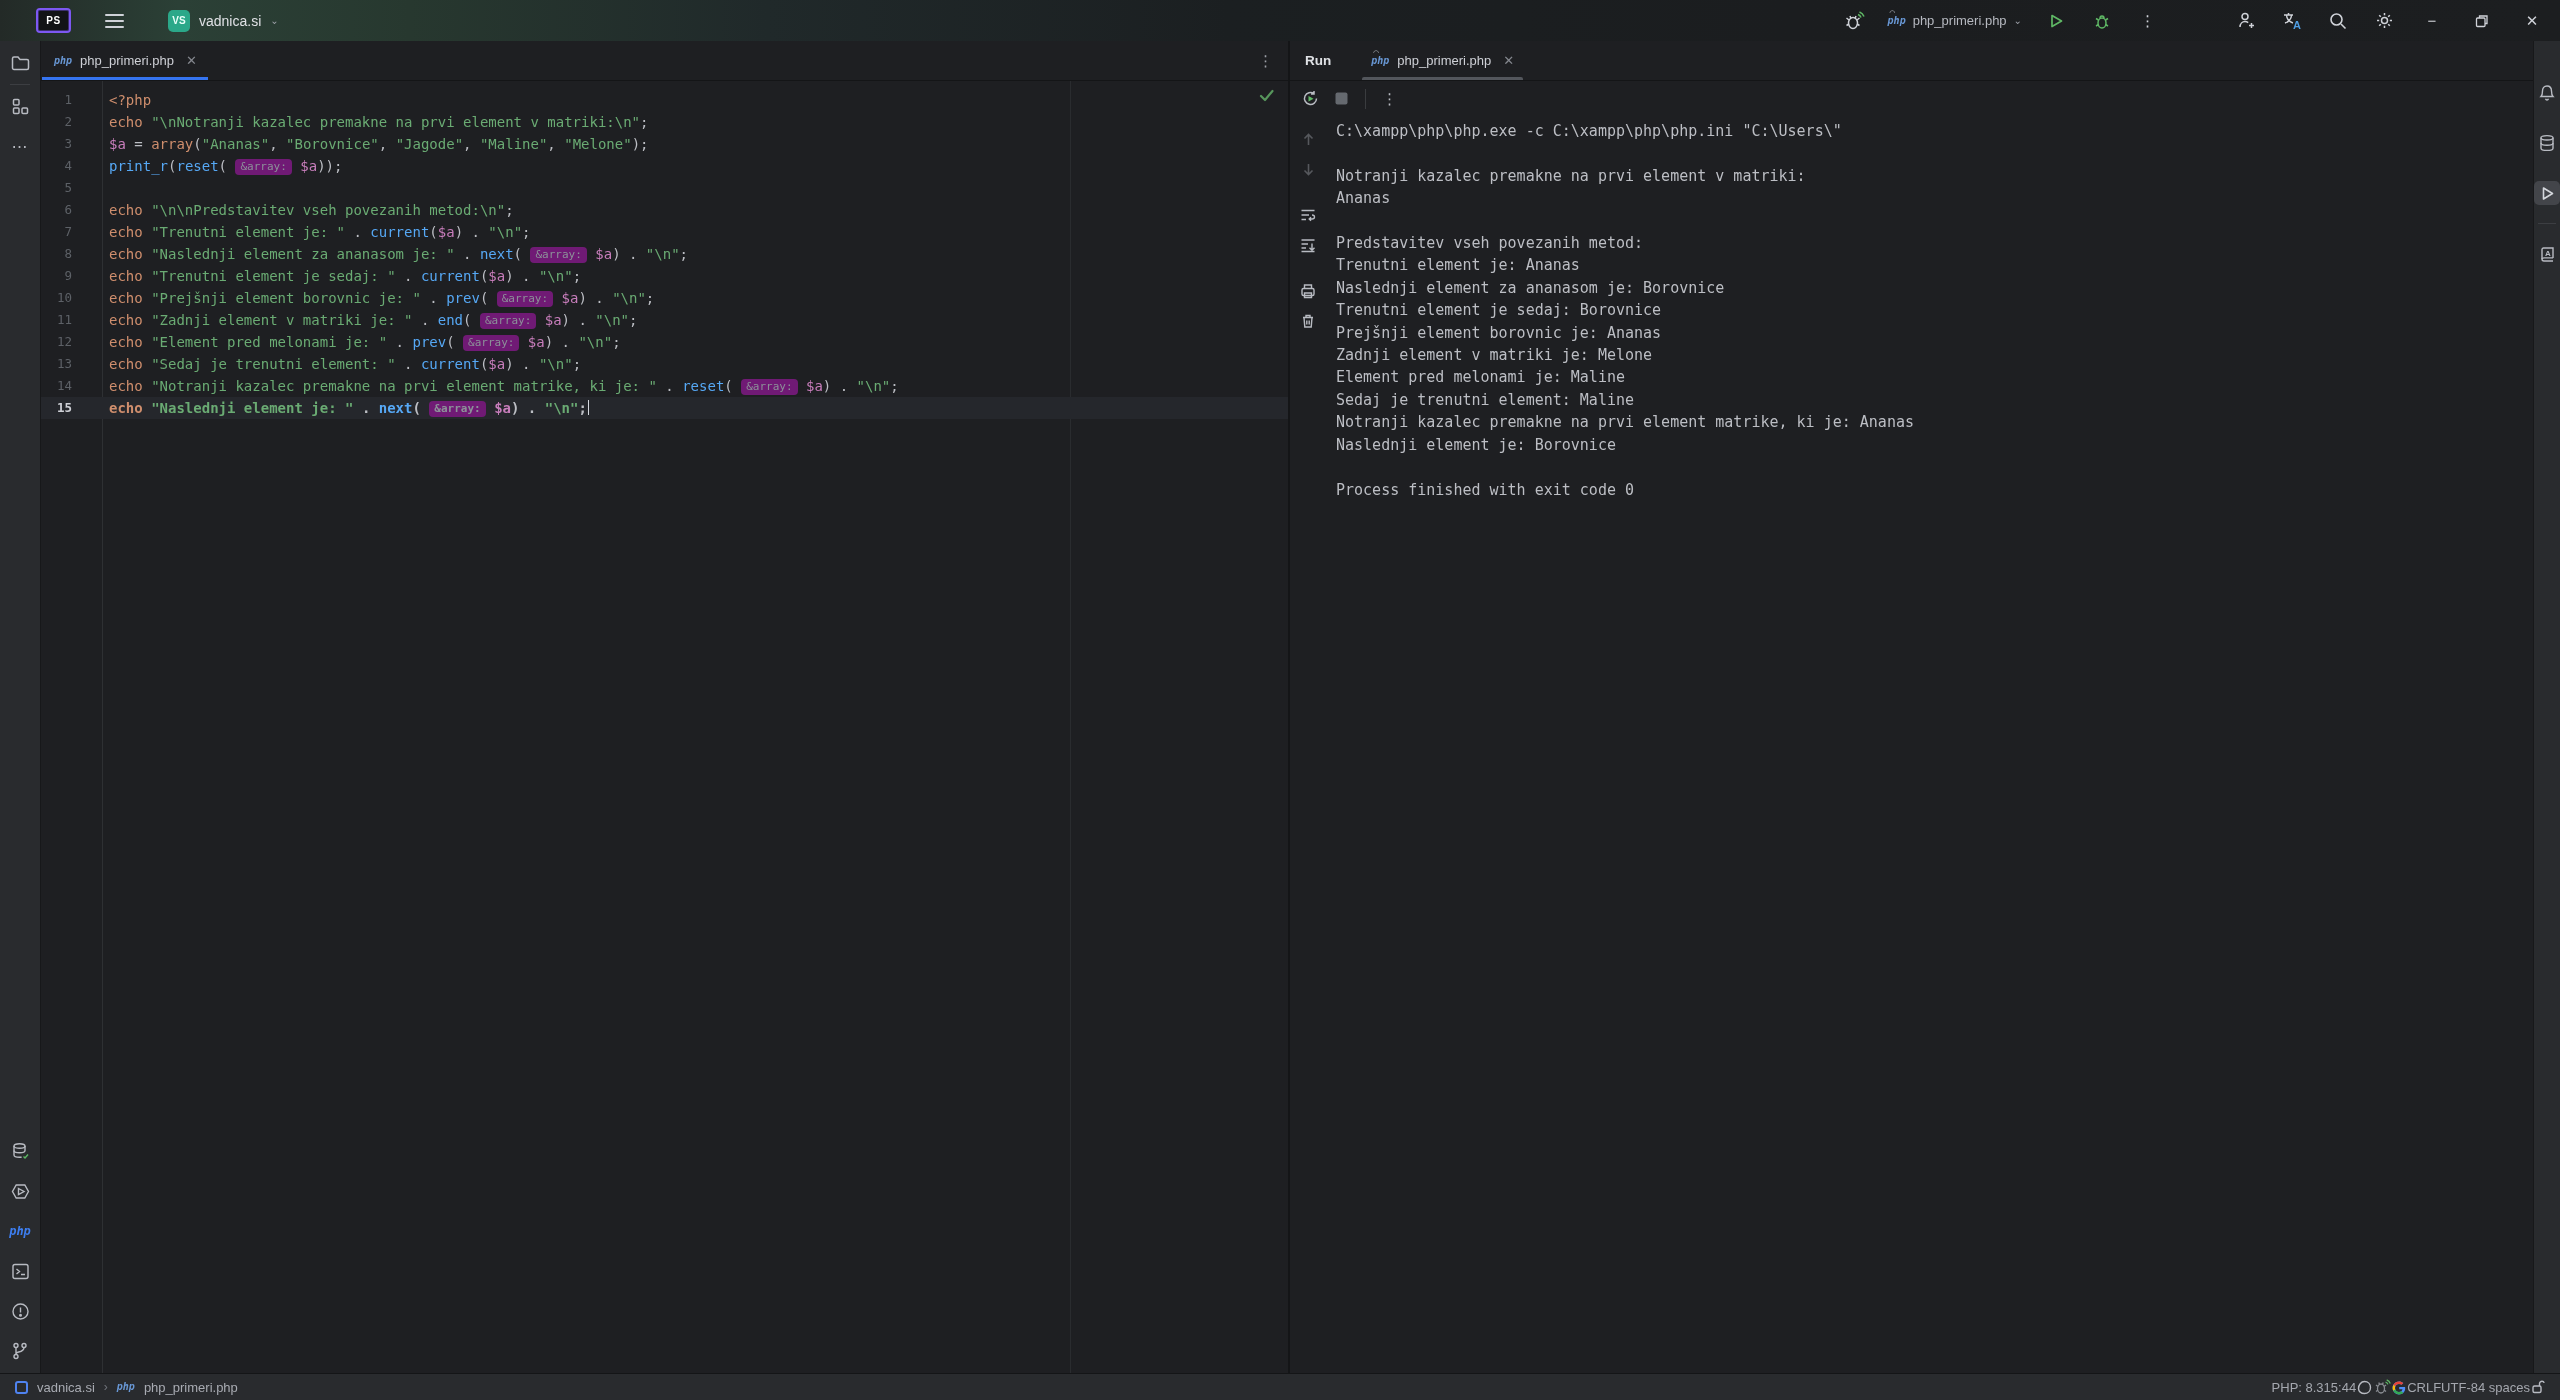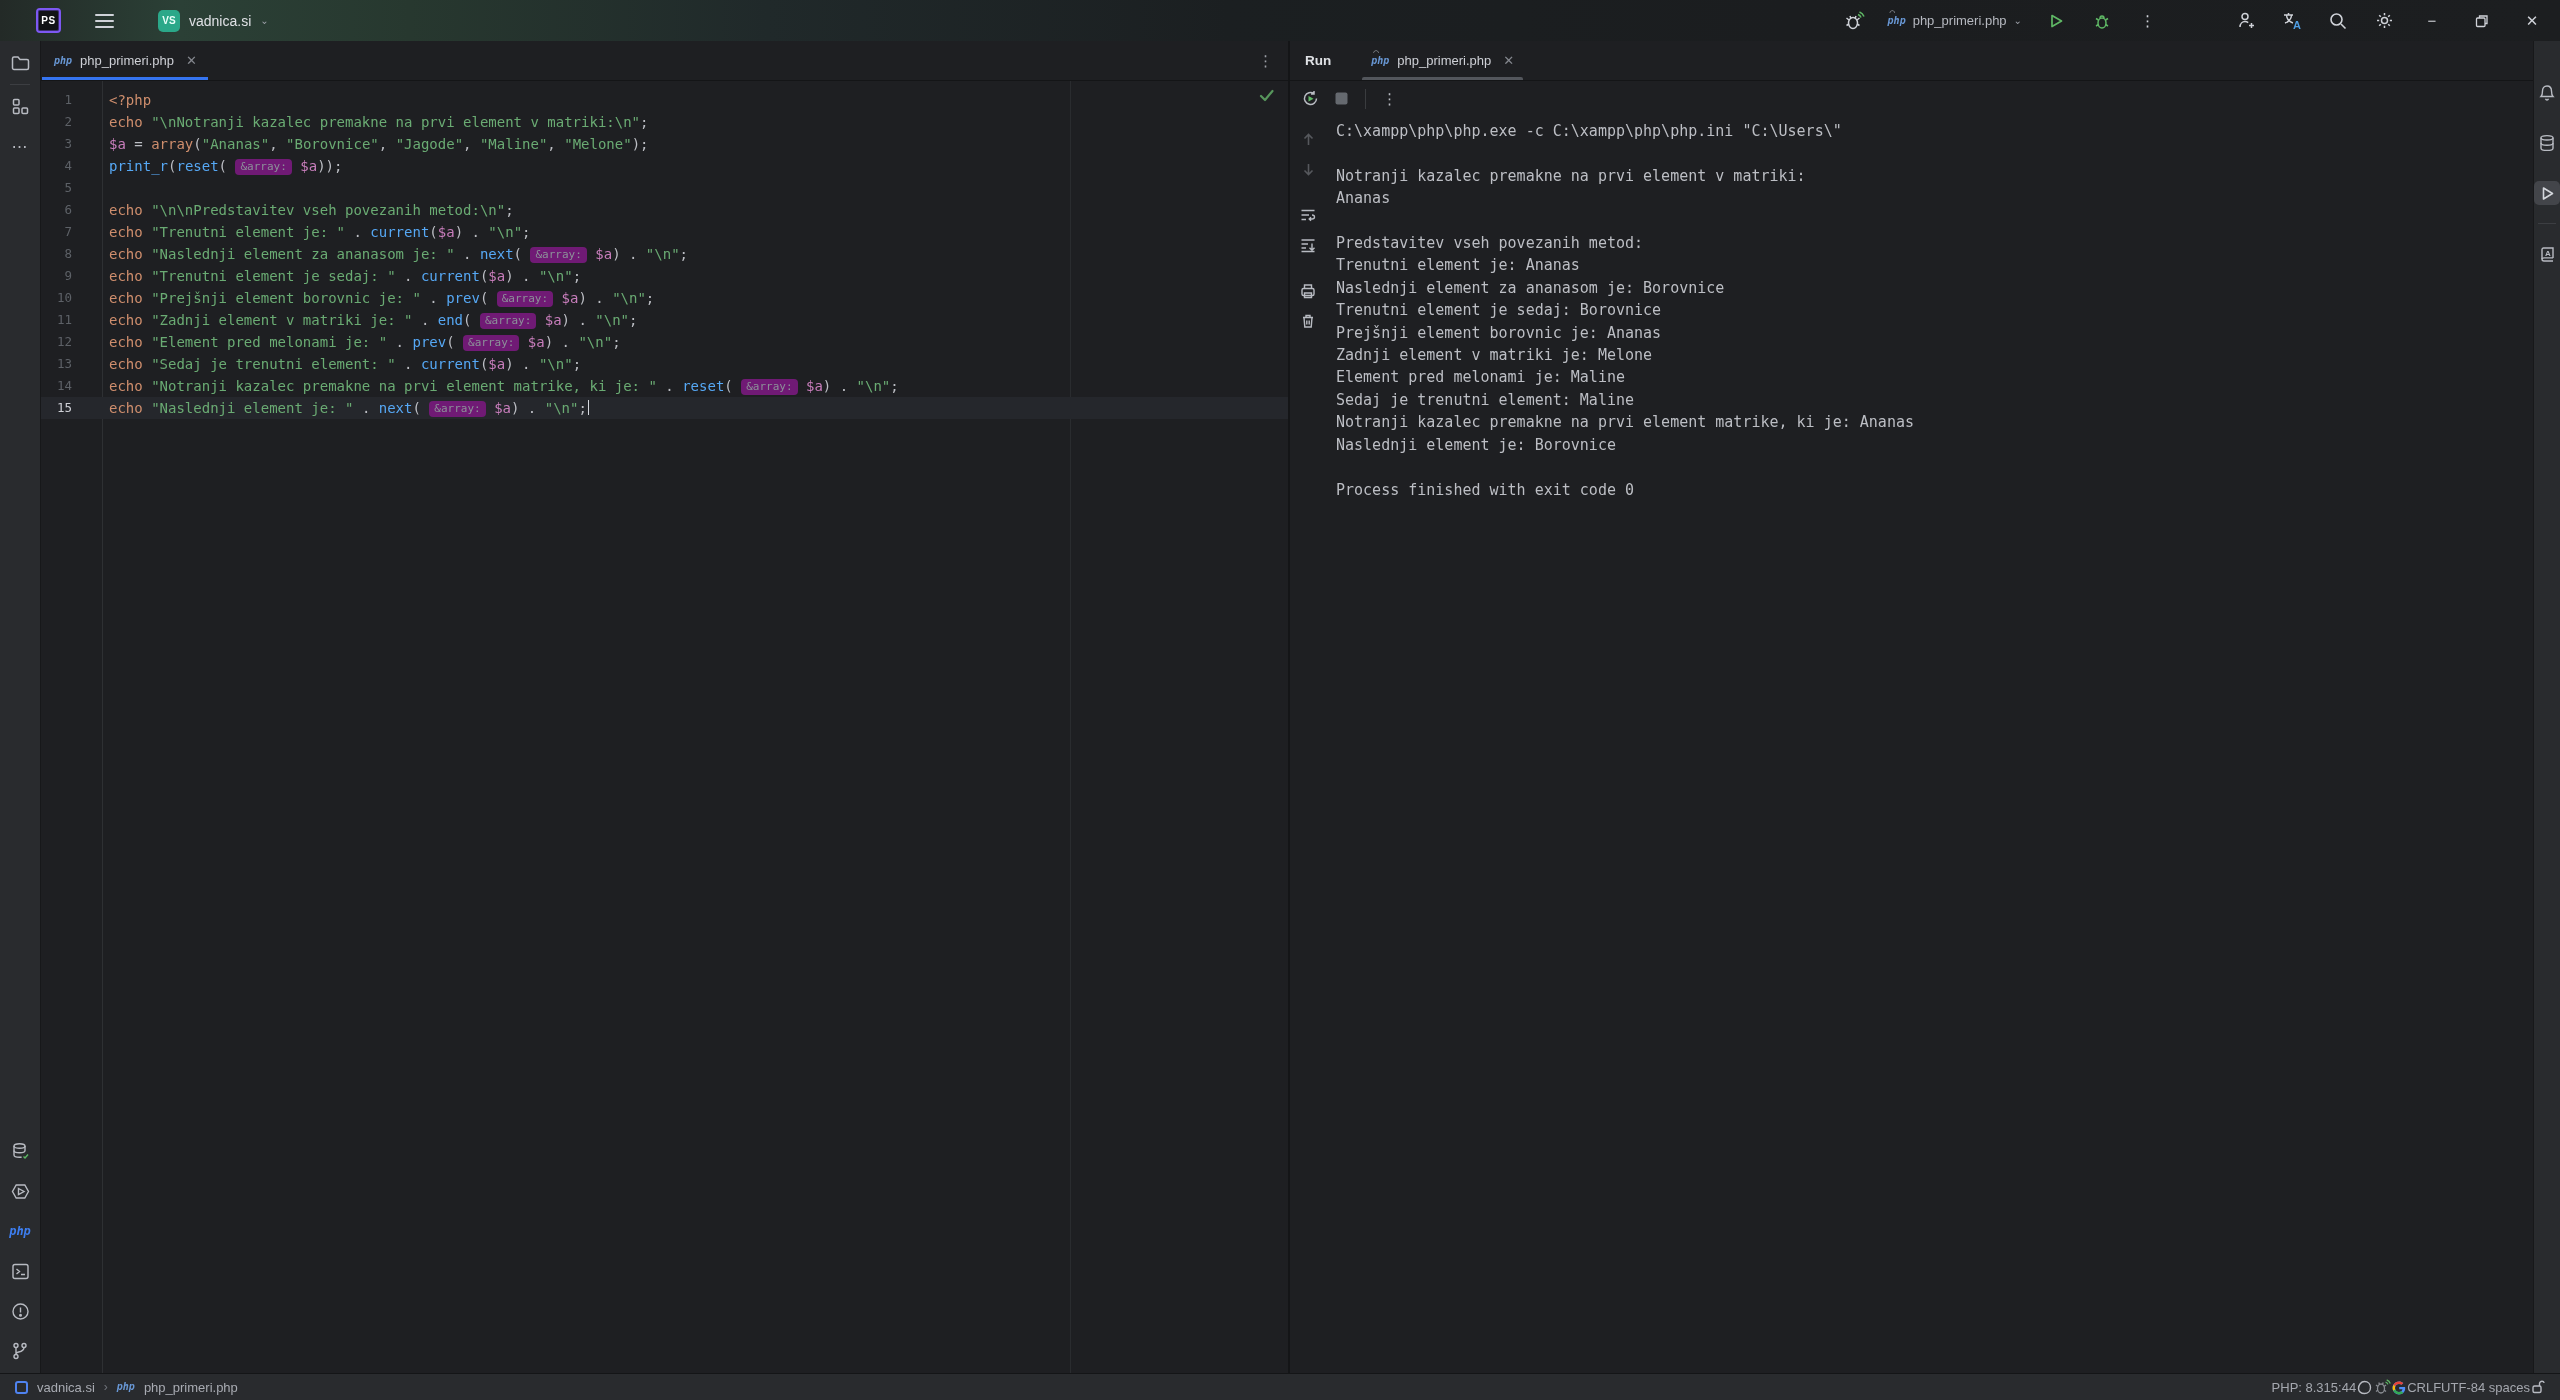--- a/index.html
+++ b/index.html
@@ -5,21 +5,21 @@
   * { margin:0; padding:0; box-sizing:border-box; }
   html,body { width:2560px; height:1400px; background:#1e1f22; overflow:hidden;
               font-family:"Liberation Sans", sans-serif; }
   .app { width:2560px; height:1400px; display:flex; flex-direction:column;
          color:#bcbec4; font-size:13px; }
 
   
   .titlebar { height:41px; flex:none; display:flex; align-items:center;
     background:linear-gradient(90deg,#232a27 0%, #2b4036 7%, #27382f 16%, #20292a 30%, #1b1f21 48%, #1b1d1f 70%, #1c1e20 100%);
     padding:0 14px 0 0; }
-  .ps-logo { width:25px; height:25px; margin-left:36px; border-radius:4px;
+  .ps-logo { width:35px; height:25px; margin-left:36px; border-radius:4px;
     border:2px solid #7d58f2; background:#121316; color:#fff; font-weight:bold;
     font-size:10px; display:flex; align-items:center; justify-content:center;
     letter-spacing:.5px; box-shadow:0 0 0 1px #3b2f6e inset; }
   .hamburger { margin-left:34px; display:flex; flex-direction:column; gap:4px; cursor:pointer; }
   .hamburger span { width:19px; height:2px; background:#cfd2d8; border-radius:1px; }
   .project-widget { margin-left:44px; display:flex; align-items:center; gap:9px; cursor:pointer; }
   .vs-badge { width:22px; height:22px; border-radius:5px; background:#2ba889; color:#eafff9;
     font-size:10px; font-weight:bold; display:flex; align-items:center; justify-content:center; }
   .project-name { color:#dfe1e5; font-size:14px; }
   .tb-right { margin-left:auto; display:flex; align-items:center; gap:22px; }
@@ -56,21 +56,21 @@
   .tclose { color:#85888f; font-size:13px; padding-left:4px; cursor:pointer; }
   .tab-kebab { margin-left:auto; margin-right:14px; color:#9da0a8; font-size:15px;
     letter-spacing:1px; cursor:pointer; }
 
   .editor-body { flex:1; position:relative; padding-top:8px; overflow:hidden;
     font-family:"DejaVu Sans Mono", monospace; font-size:14px; }
   .gutter-line { position:absolute; left:61px; top:0; bottom:0; width:1px; background:#2e3033; }
   .margin-guide { position:absolute; left:1029px; top:0; bottom:0; width:1px; background:#2a2c2f; }
   .inspect { position:absolute; right:13px; top:6px; cursor:pointer; }
   .code-row { display:flex; height:22px; line-height:22px; position:relative; }
-  .code-row.current { background:#25272c; }
+  .code-row.current { background:#25272c;font-weight:bold; }
   .ln { flex:none; width:31px; text-align:right; color:#5d6167; font-size:12.5px; cursor:pointer; }
   .code-row.current .ln { color:#ced0d6; }
   .code-text { padding-left:37px; white-space:pre;text-align:right; }
   .tk-t { color:#cf8e6d; }
   .tk-s { color:#6aab73; }
   .tk-v { color:#c77dbb; }
   .tk-f { color:#56a8f5;margin-top:28px; }
   .tk-o { color:#bcbec4; }
   .tk-i { display:inline-block; background:#701a75; color:#8c9199; font-size:11px;
     font-family:"DejaVu Sans Mono", monospace; border-radius:4px; padding:0 5px; line-height:16px;

